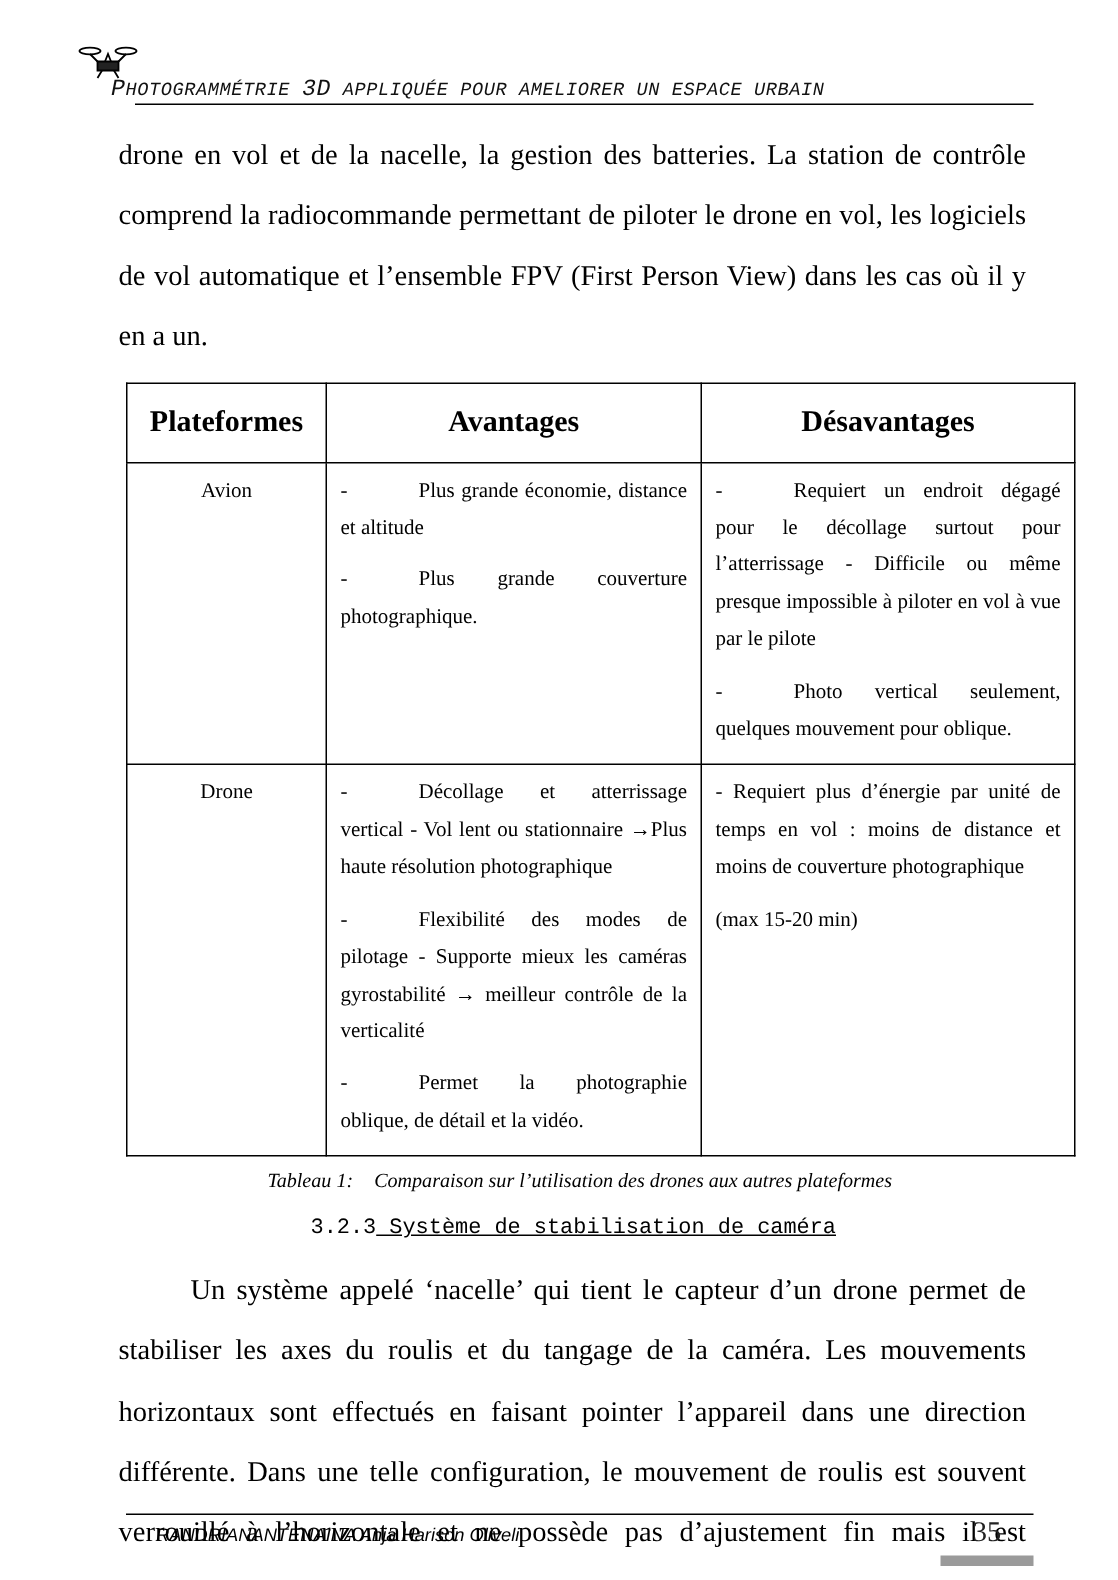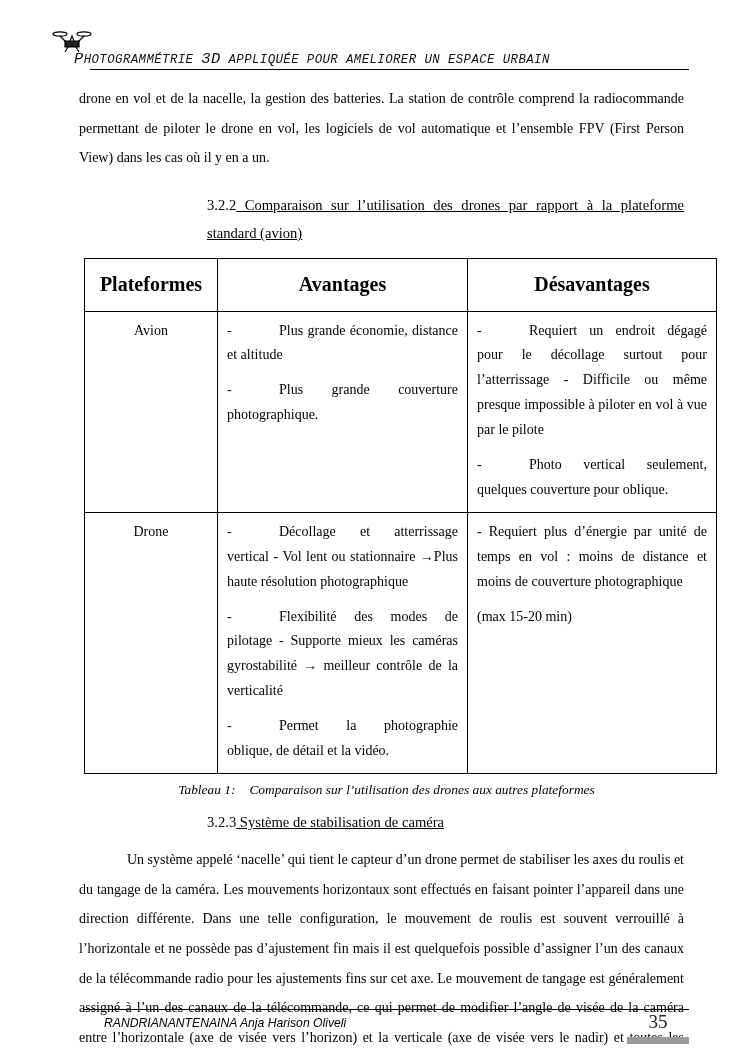--- a/index.html
+++ b/index.html
@@ -57,21 +57,21 @@
     right: 28px;
     bottom: 0;
     border-bottom: 1.6px solid #000;
   }
 
   
   .content {
     padding: 0 33px 0 51px;
   }
   p.body {
-    font-size: 14px;
+    font-size: 19px;
     line-height: 2.12;
     text-align: justify;
     margin: 14px 0 0 0;
     text-justify: inter-word;
   }
   p.body.indent {
     text-indent: 48px;
   }
 
   
@@ -85,20 +85,21 @@
   .subheading .num {
     text-decoration: none;
   }
   .subheading .u {
     text-decoration: underline;
   }
   .subheading2 {
     font-size: 14.6px;
     margin: 16px 0 10px 0;
     padding-left: 128px;
+    font-family: Liberation Mono, monospace;
   }
   .subheading2 .u {
     text-decoration: underline;
   }
 
   
   table.comparison {
     border-collapse: collapse;
     width: 632px;
     margin: 10px 0 0 5px;
@@ -206,23 +207,20 @@
     <div class="header-title">
       <span class="cap">P</span><span>HOTOGRAMMÉTRIE </span><span class="cap">3D</span><span> APPLIQUÉE POUR AMELIORER UN ESPACE URBAIN</span>
     </div>
     <div class="header-rule"></div>
   </div>
 
   <div class="content">
 
     <p class="body">drone en vol et de la nacelle, la gestion des batteries. La station de contrôle comprend la radiocommande permettant de piloter le drone en vol, les logiciels de vol automatique et l’ensemble FPV (First Person View) dans les cas où il y en a un.</p>
 
-    <div class="subheading">
-      <span class="num">3.2.2</span><span class="u"> Comparaison sur l’utilisation des drones par rapport à la plateforme standard (avion)</span>
-    </div>
 
     <table class="comparison">
       <colgroup>
         <col class="col-platform">
         <col class="col-adv">
         <col class="col-dis">
       </colgroup>
       <thead>
         <tr>
           <th>Plateformes</th>
@@ -232,21 +230,21 @@
       </thead>
       <tbody>
         <tr>
           <td class="platform">Avion</td>
           <td>
             <span class="bullet-row"><span class="dash-lead">-</span><span>Plus grande économie, distance et altitude</span></span>
             <span class="bullet-row"><span class="dash-lead">-</span><span>Plus grande couverture photographique.</span></span>
           </td>
           <td>
             <span class="bullet-row"><span class="dash-lead">-</span><span>Requiert un endroit dégagé pour le décollage surtout pour l’atterrissage - Difficile ou même presque impossible à piloter en vol à vue par le pilote</span></span>
-            <span class="bullet-row"><span class="dash-lead">-</span><span>Photo vertical seulement, quelques couverture pour oblique.</span></span>
+            <span class="bullet-row"><span class="dash-lead">-</span><span>Photo vertical seulement, quelques mouvement pour oblique.</span></span>
           </td>
         </tr>
         <tr>
           <td class="platform">Drone</td>
           <td>
             <span class="bullet-row"><span class="dash-lead">-</span><span>Décollage et atterrissage vertical - Vol lent ou stationnaire →Plus haute résolution photographique</span></span>
             <span class="bullet-row"><span class="dash-lead">-</span><span>Flexibilité des modes de pilotage - Supporte mieux les caméras gyrostabilité → meilleur contrôle de la verticalité</span></span>
             <span class="bullet-row"><span class="dash-lead">-</span><span>Permet la photographie oblique, de détail et la vidéo.</span></span>
           </td>
           <td>

